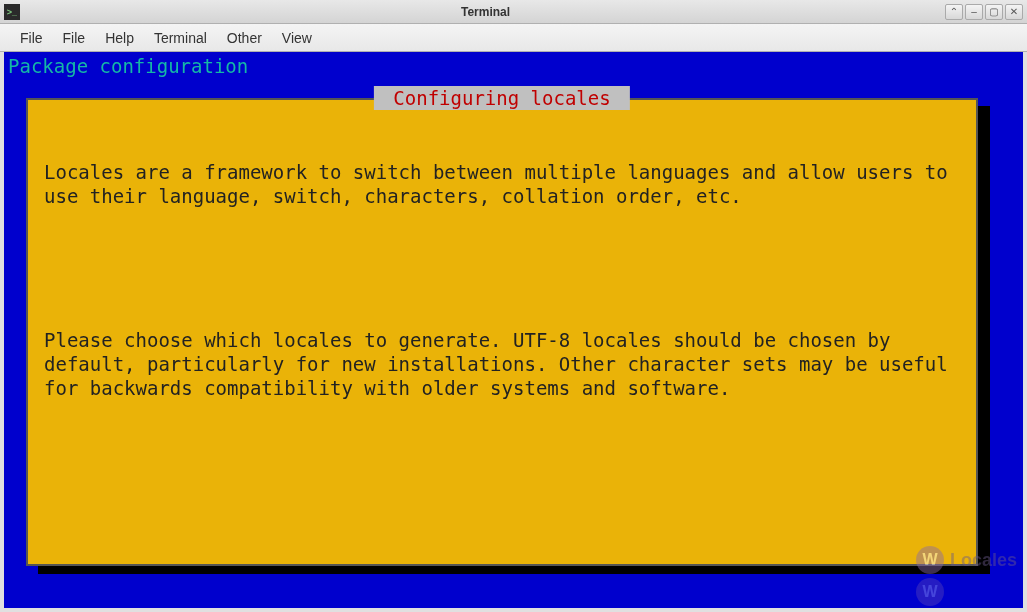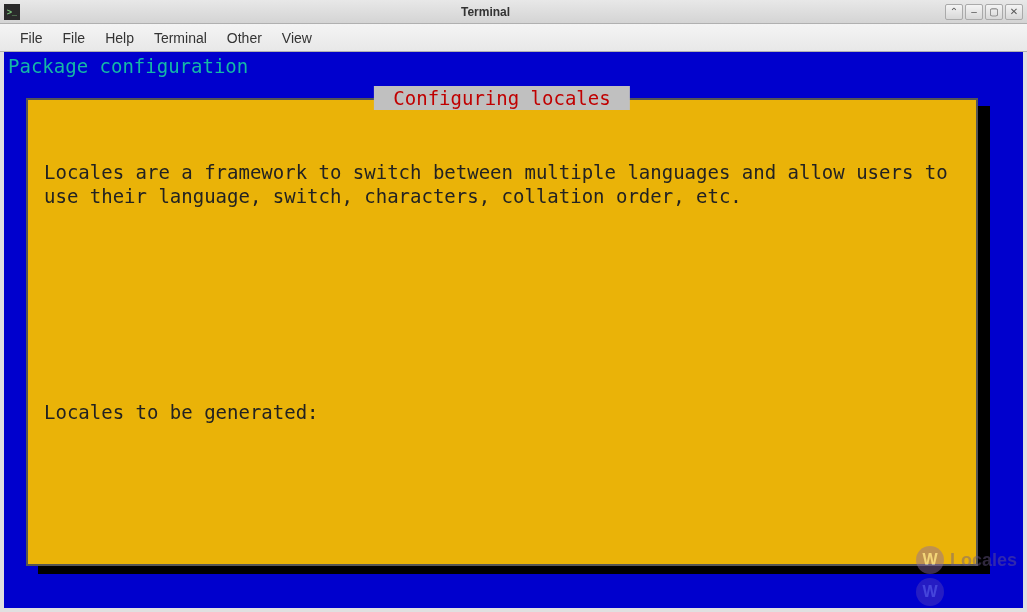--- a/index.html
+++ b/index.html
@@ -157,22 +157,22 @@
   <div class="pkg-header">Package configuration</div>
 
   <div class="dialog-shadow"></div>
   <div class="dialog">
     <div class="dialog-title-row">
       <span class="dialog-title"> Configuring locales </span>
     </div>
     <div class="dialog-body">
       <div class="para">Locales are a framework to switch between multiple languages and allow users to use their language, switch, characters, collation order, etc.</div>
       <div style="height:24px"></div>
+      <div class="para">Please choose which locales to generate. UTF-8 locales should be chosen by default, particularly for new installations. Other character sets may be useful for backwards compatibility with older systems and software.</div>
       <div style="height:24px"></div>
-      <div class="para">Locales to be generated:</div>
 
       
 
       
     </div>
   </div>
 </div>
 
 <div class="watermark">
   <div class="wm">

